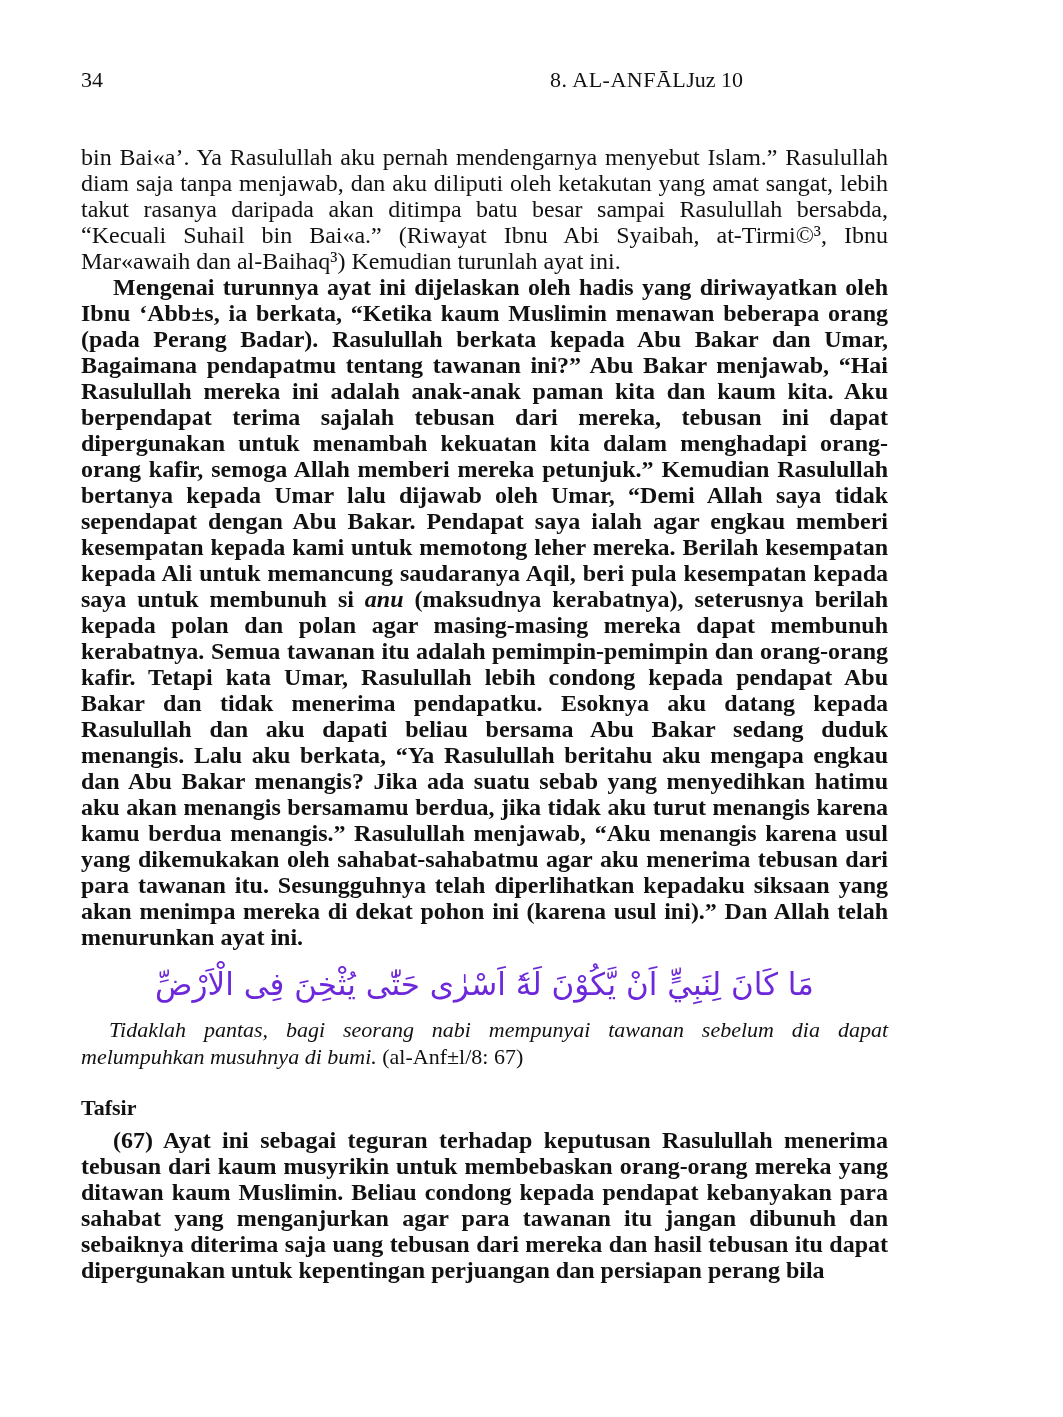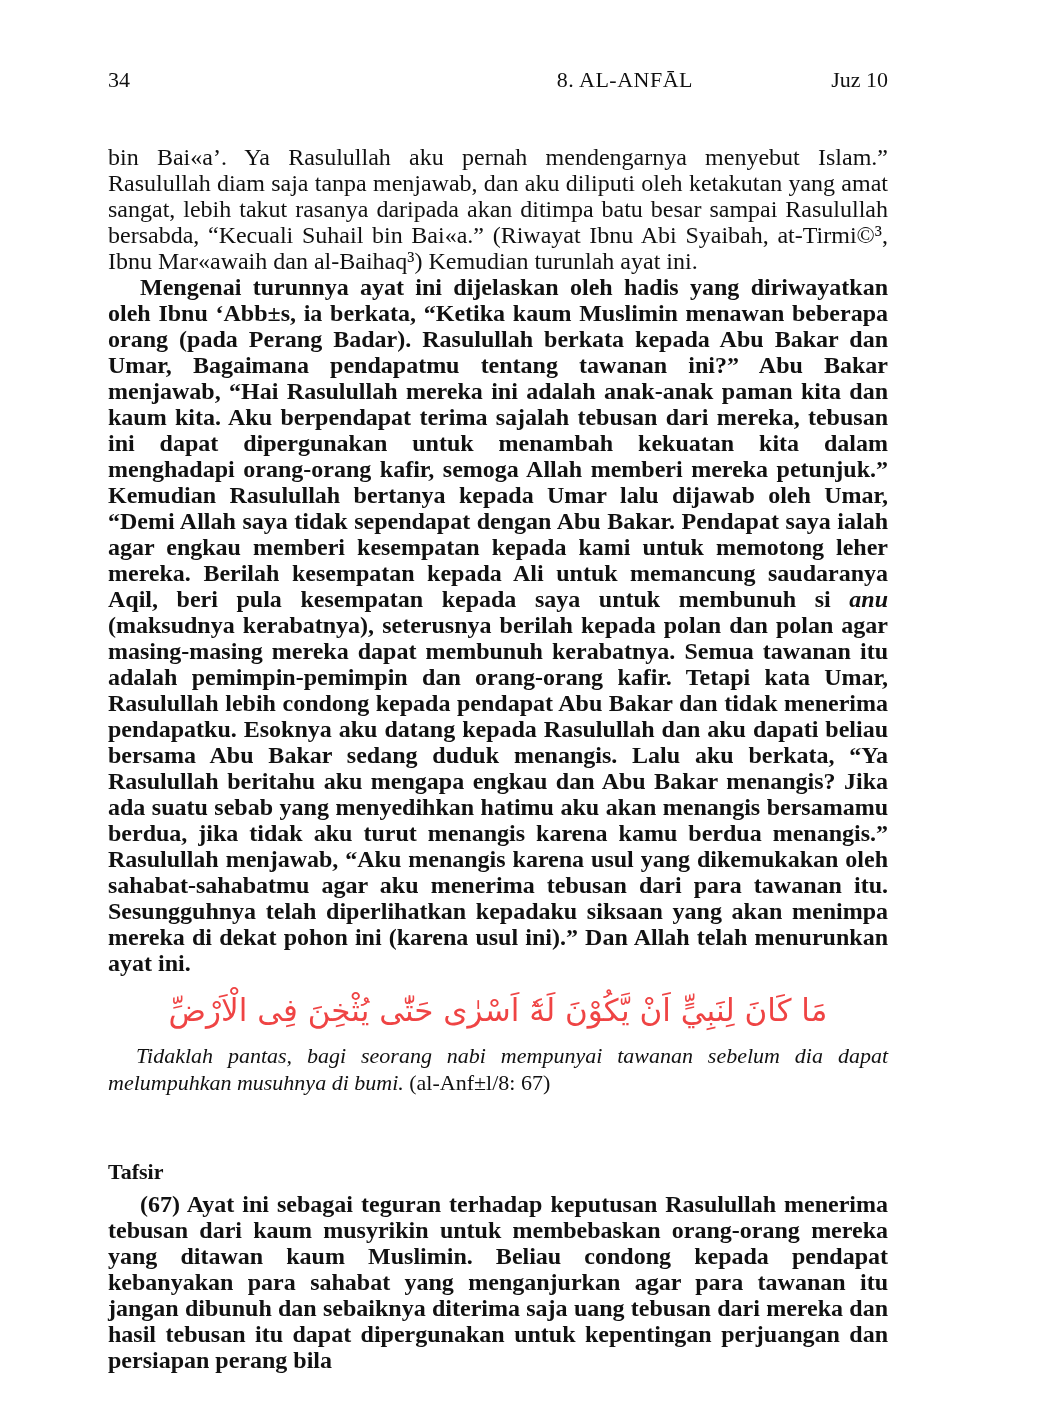--- a/index.html
+++ b/index.html
@@ -8,65 +8,65 @@
     background: #ffffff;
   }
   .page {
     position: relative;
     width: 1063px;
     height: 1417px;
     background: #ffffff;
     color: #111111;
     font-family: "Liberation Serif", serif;
     box-sizing: border-box;
-    padding: 68px 175px 0 108px;
+    padding: 68px 175px 0 81px;
     overflow: hidden;
   }
   .page-header {
     display: flex;
     align-items: baseline;
     font-size: 22px;
     line-height: 1.1;
     margin-bottom: 52px;
   }
   .page-header .hdr-left  { flex: 1; text-align: left; }
   .page-header .hdr-mid   { flex: 2; text-align: right; letter-spacing: 0.5px; }
-  .page-header .hdr-right { flex: 1; text-align: right; }
+  .page-header .hdr-right { flex: 1; }
 
   .body-par {
     margin: 0;
     font-size: 24px;
     line-height: 26px;
     text-align: justify;
     text-justify: inter-word;
   }
   .indent { text-indent: 32px; font-weight: bold; }
   .no-indent { text-indent: 0; }
 
   .arabic-verse {
     direction: rtl;
     text-align: center;
     font-family: "DejaVu Sans", sans-serif;
     font-size: 31px;
     line-height: 1.6;
     margin: 10px 0 6px 0;
-    color: #ef4444;
+    color: #6d28d9;
   }
 
   .translation {
     margin: 4px 0 0 0;
     font-size: 22px;
     line-height: 27px;
     text-align: justify;
   }
   .translation em { font-style: italic; margin-left: 28px; }
   .translation .ref { font-style: normal; margin-top: 48px; }
 
   .tafsir-heading {
-    margin: 63px 0 6px 0;
+    margin: 25px 0 6px 0;
     font-size: 22px;
     font-weight: bold;
     line-height: 1.2;
   }
   em.inline-term { font-style: italic; }
 </style>
 </head>
 <body>
 
 <div class="page">

